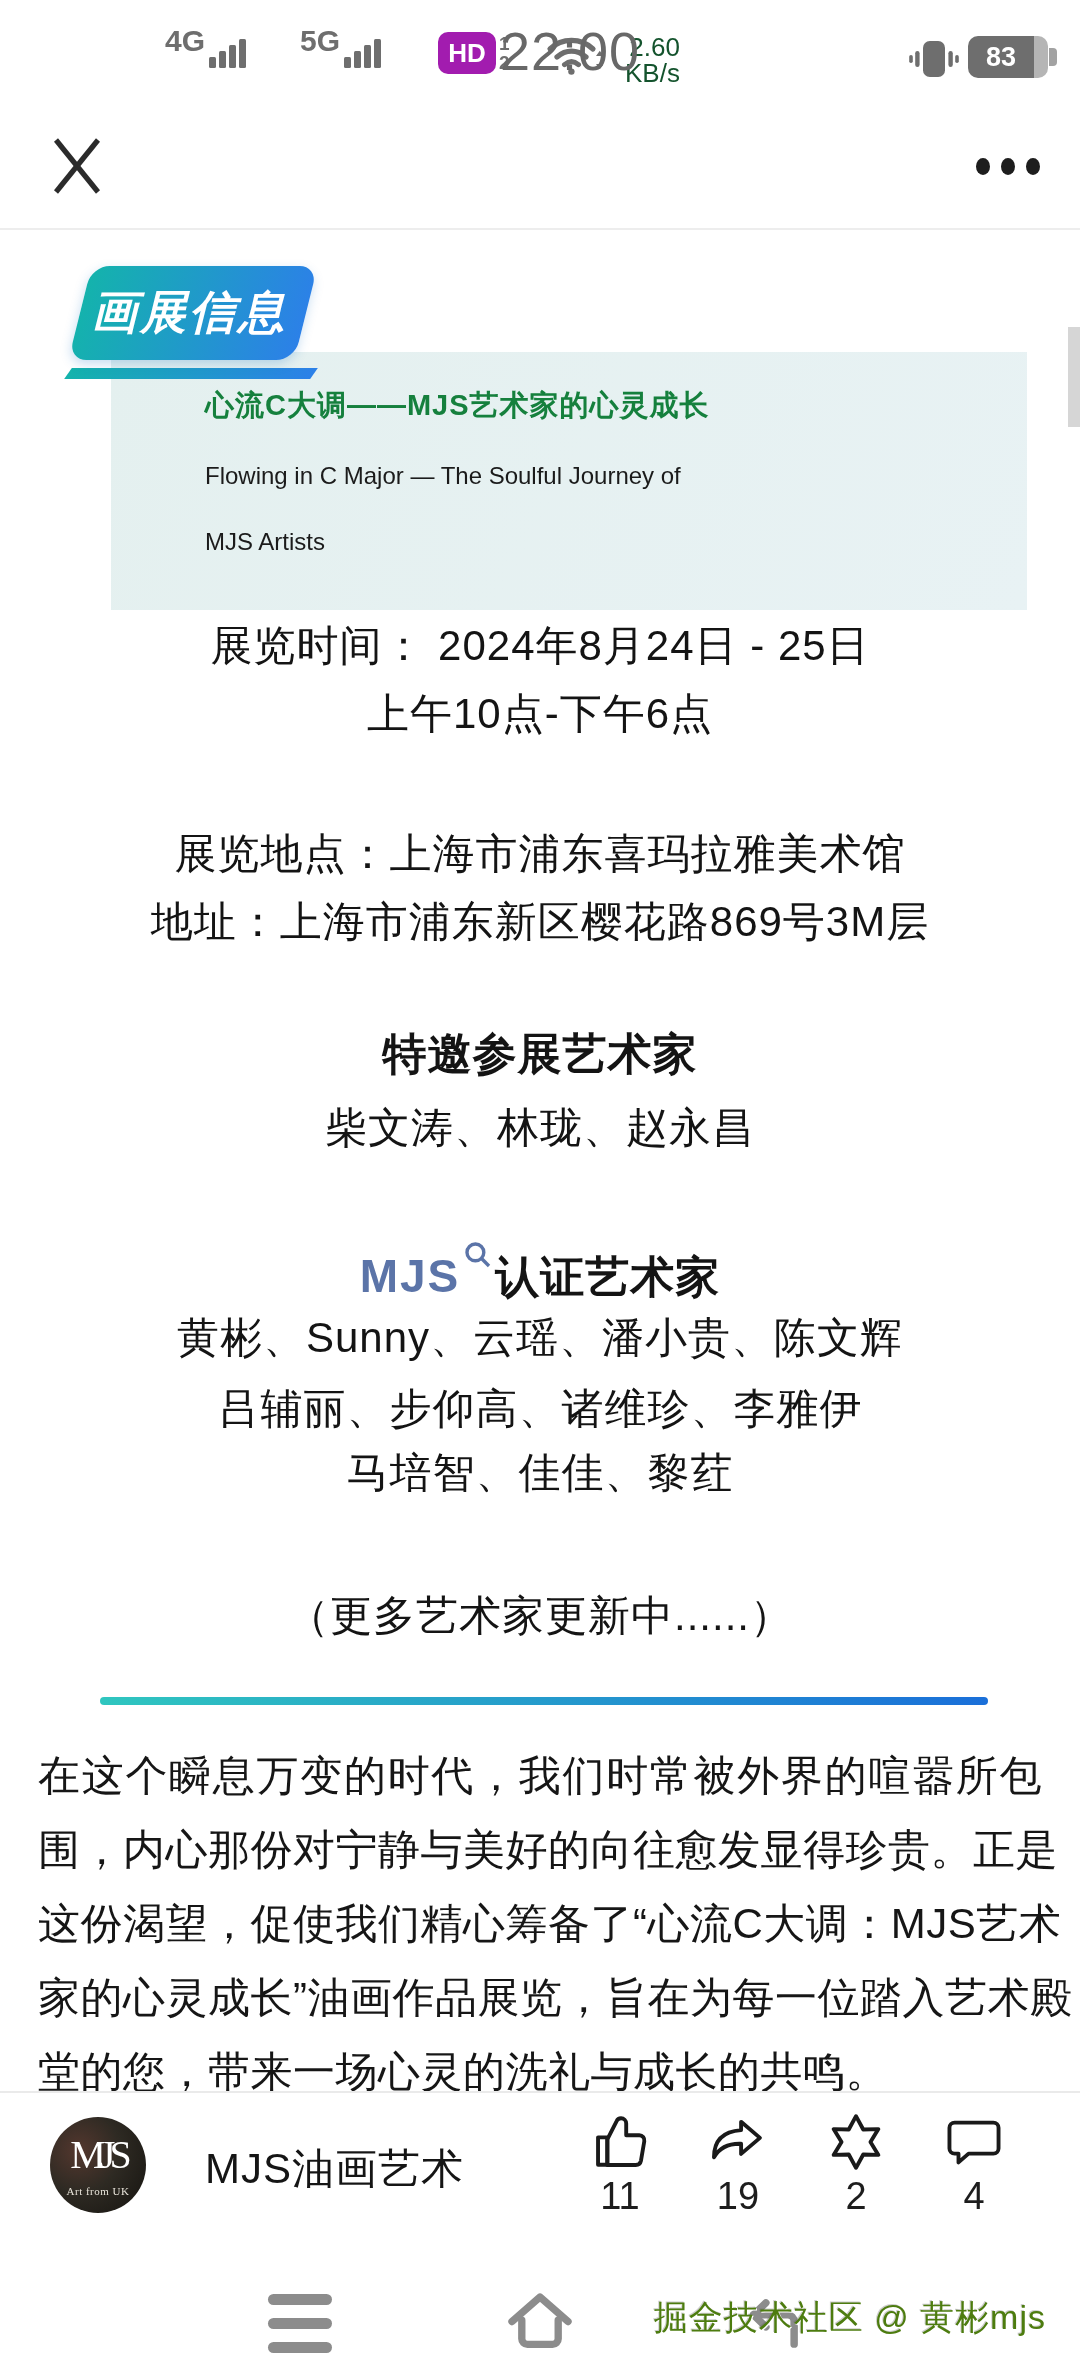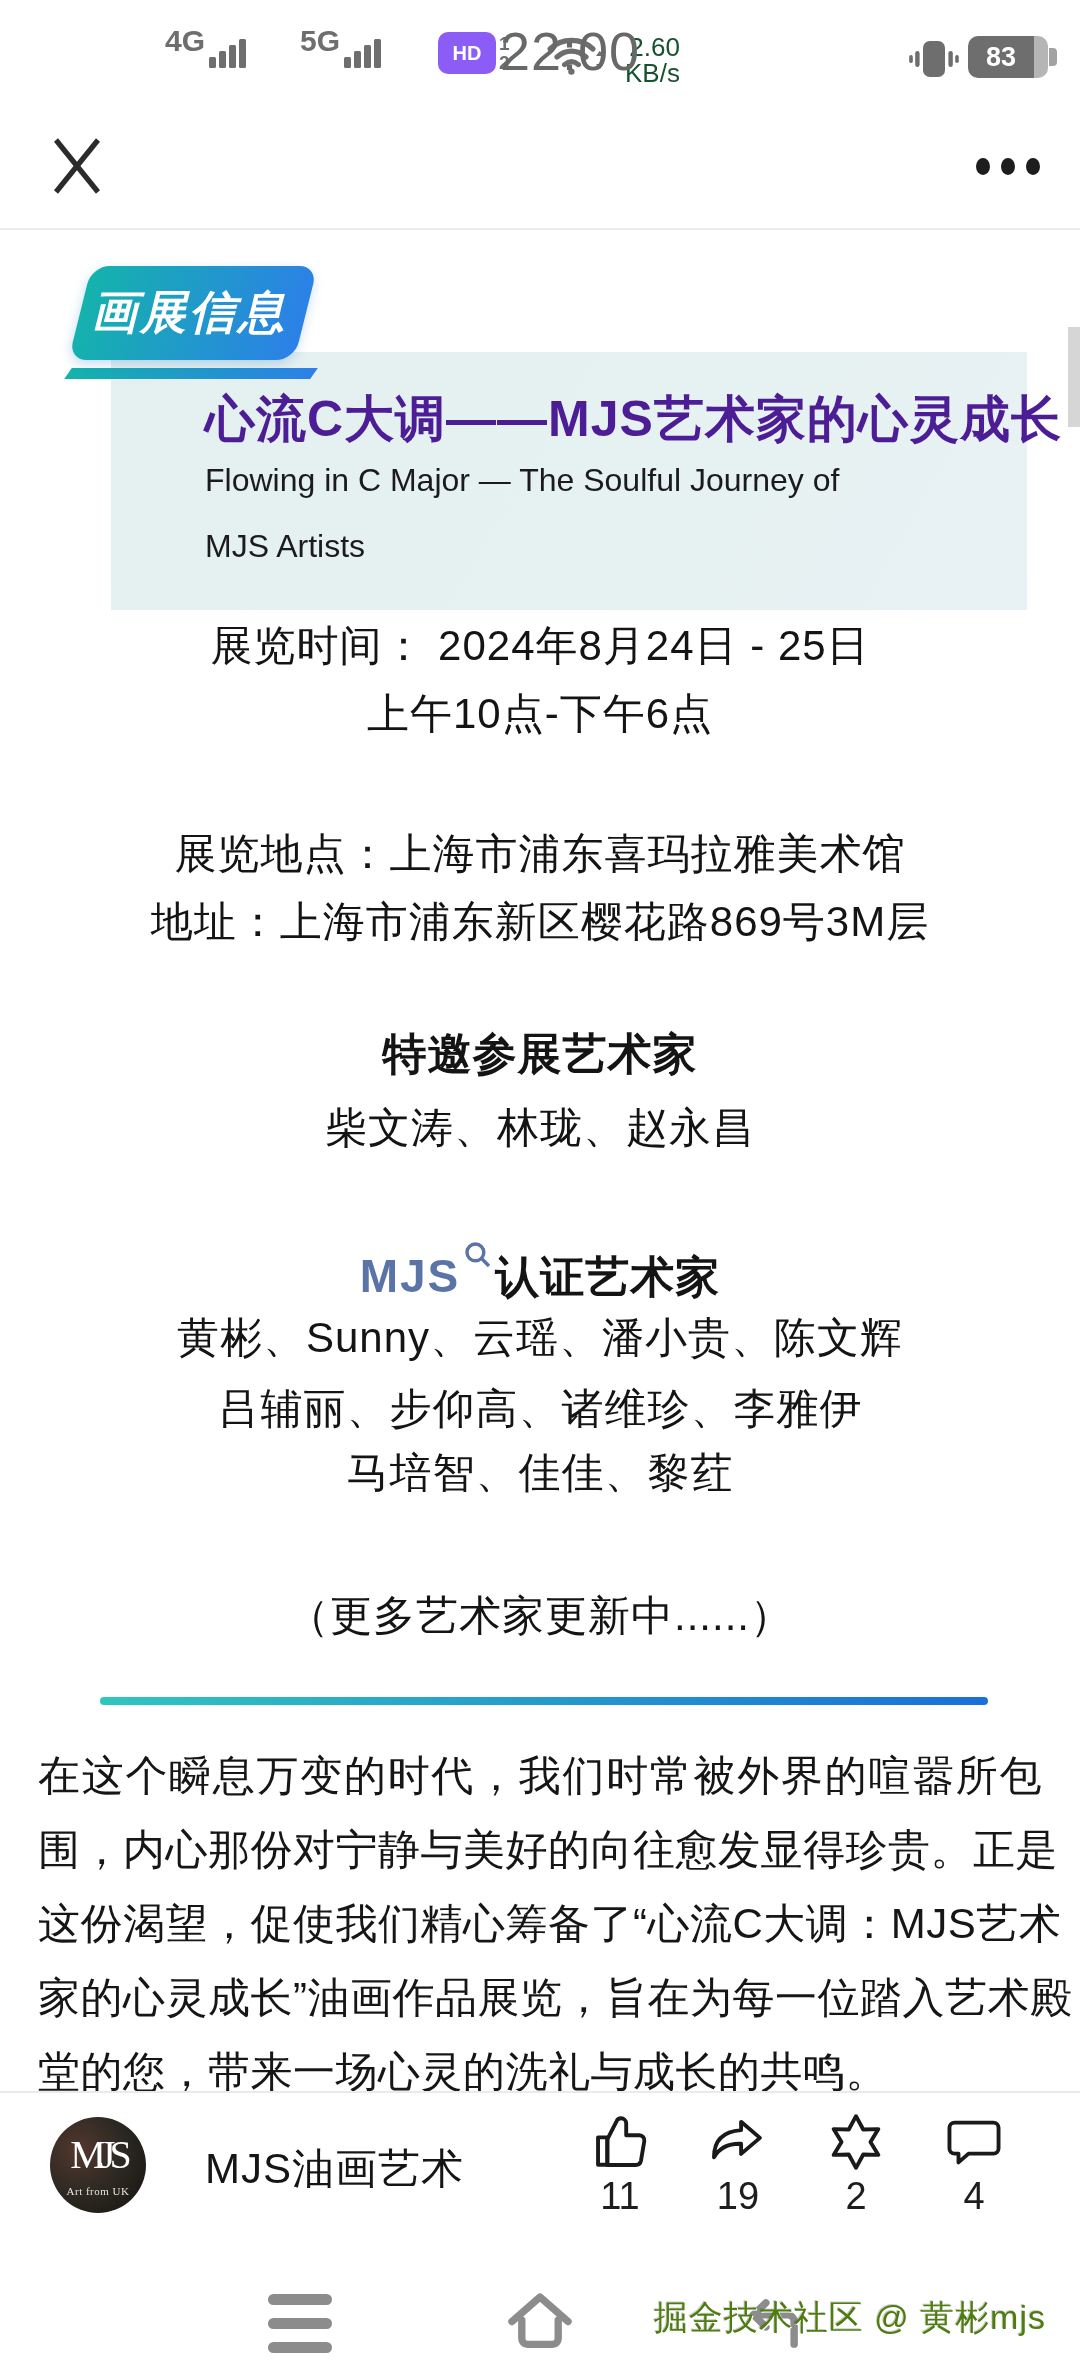--- a/index.html
+++ b/index.html
@@ -11,22 +11,22 @@
   }
   .abs { position:absolute; }
 
   
   .statusbar { position:absolute; top:0; left:0; width:889px; height:110px; }
   .sb-item { position:absolute; display:flex; align-items:flex-end; color:#6e6e6e; }
   .net-label { font-size:30px; font-weight:bold; line-height:30px; margin-right:4px; position:relative; top:-12px; }
   .bars { display:flex; align-items:flex-end; gap:3px; }
   .bars i { display:block; width:7px; background:#6e6e6e; border-radius:1.5px; }
   .hd-badge { display:flex; align-items:center; }
-  .hd-chip { width:58px; height:42px; background:#8b5cf6; color:#fff; border-radius:10px;
-             font-size:20px; font-weight:bold; display:flex; align-items:center; justify-content:center; }
+  .hd-chip { width:58px; height:42px; background:#a21caf; color:#fff; border-radius:10px;
+             font-size:26px; font-weight:bold; display:flex; align-items:center; justify-content:center; }
   .hd-sims { display:flex; flex-direction:column; margin-left:3px; font-size:19px; font-weight:bold; line-height:19px; color:#6e6e6e; }
   .speed { display:flex; flex-direction:column; font-size:26px; line-height:26px; color:#14532d; font-weight:normal; }
   .clock { font-size:54px; color:#686868; letter-spacing:1px; }
   .battery { display:flex; align-items:center; }
   .bat-body { width:80px; height:42px; border-radius:10px; overflow:hidden; display:flex; }
   .bat-fill { width:66px; background:#6e6e6e; color:#fff; font-size:27px; font-weight:bold;
               display:flex; align-items:center; justify-content:center; }
   .bat-rest { flex:1; background:#b5b5b5; }
   .bat-nub { width:8px; height:18px; background:#a2a2a2; border-radius:0 4px 4px 0; margin-left:1px; }
 
@@ -38,22 +38,22 @@
                background:linear-gradient(120deg,#e4f0ef 0%,#e8f2f4 100%); z-index:1; }
   .badge { position:absolute; left:80px; top:266px; width:226px; height:94px; z-index:3;
            transform:skewX(-14deg); border-radius:18px;
            background:linear-gradient(95deg,#14b3ac 0%,#2c80e8 100%);
            display:flex; align-items:center; justify-content:center;
            box-shadow:0 4px 10px rgba(30,120,200,.25); }
   .badge span { color:#fff; font-size:46px; font-weight:bold; letter-spacing:3px; }
   .badge-underline { position:absolute; left:68px; top:368px; width:246px; height:11px; z-index:2;
                      transform:skewX(-35deg);
                      background:linear-gradient(90deg,#14b3ac 0%,#2c80e8 100%); }
-  .title-cn { position:absolute; left:205px; top:386px; z-index:2; font-size:50px; font-weight:bold; color:#4c1d95; letter-spacing:1px; }
-  .title-en { position:absolute; left:205px; z-index:2; font-size:32px; color:#1b1b1b; }
+  .title-cn { position:absolute; left:205px; top:386px; z-index:2; font-size:29px; font-weight:bold; color:#15803d; letter-spacing:1px; }
+  .title-en { position:absolute; left:205px; z-index:2; font-size:24px; color:#1b1b1b; }
   .cline { position:absolute; left:0; width:1080px; text-align:center; font-size:42px; color:#141414; letter-spacing:1px; }
   .cbold { font-weight:bold; font-size:44px; }
   .mjs-word { color:#5b74a8; font-weight:bold; font-size:46px; letter-spacing:2px; }
   .mjs-mag { display:inline-block; vertical-align:super; margin:0 2px 0 3px; position:relative; top:-6px; }
   .divider-line { position:absolute; left:100px; top:1697px; width:888px; height:8px; border-radius:4px;
                   background:linear-gradient(90deg,#2fc6bf 0%,#1a6fd9 100%); }
   .paragraph { position:absolute; left:38px; top:1739px; width:1004px; font-size:42px; color:#161616; }
   .pline { height:74px; line-height:74px; text-align:justify; text-align-last:justify; letter-spacing:.5px; white-space:nowrap; }
   .pline.last { text-align:left; text-align-last:left; }
 

